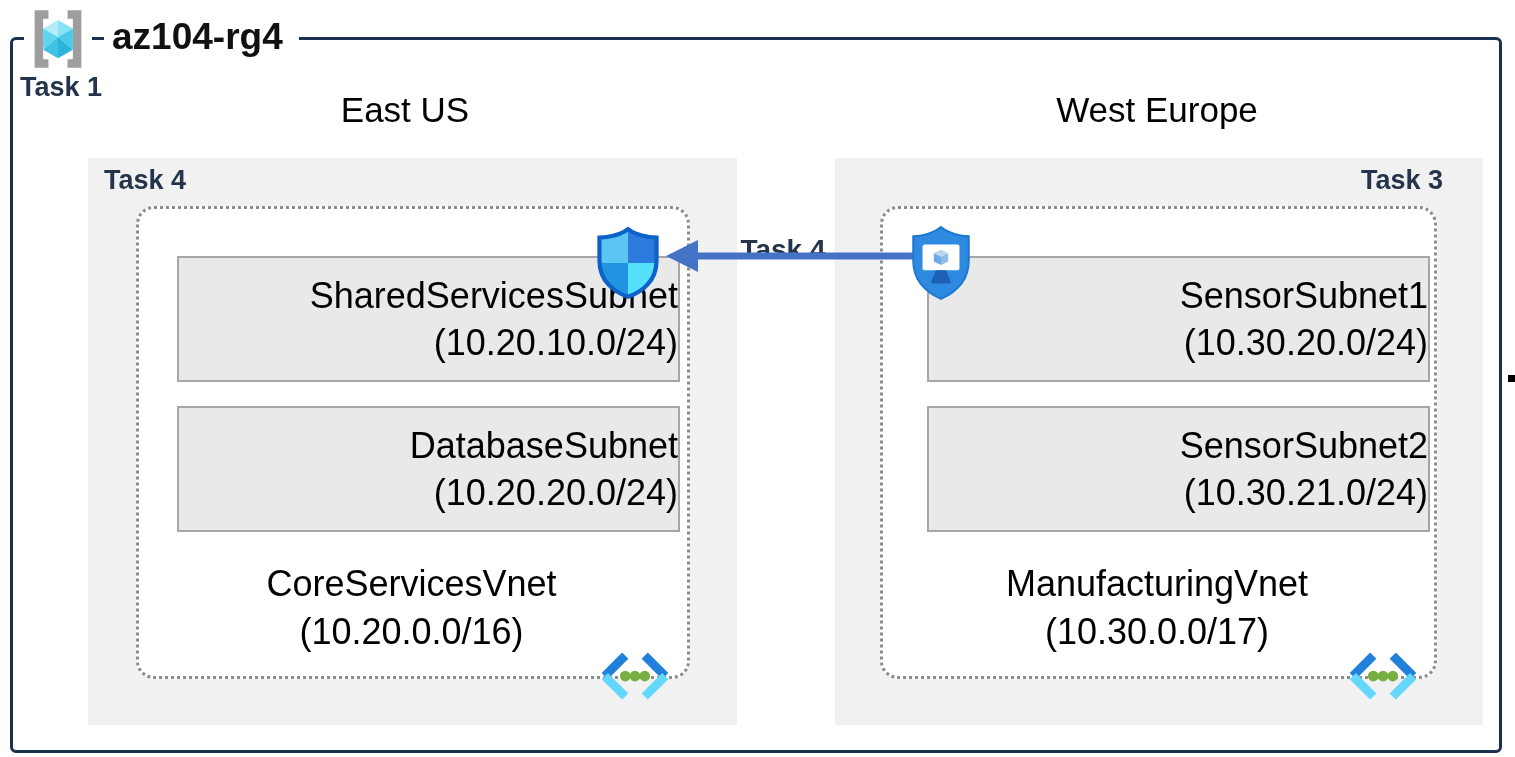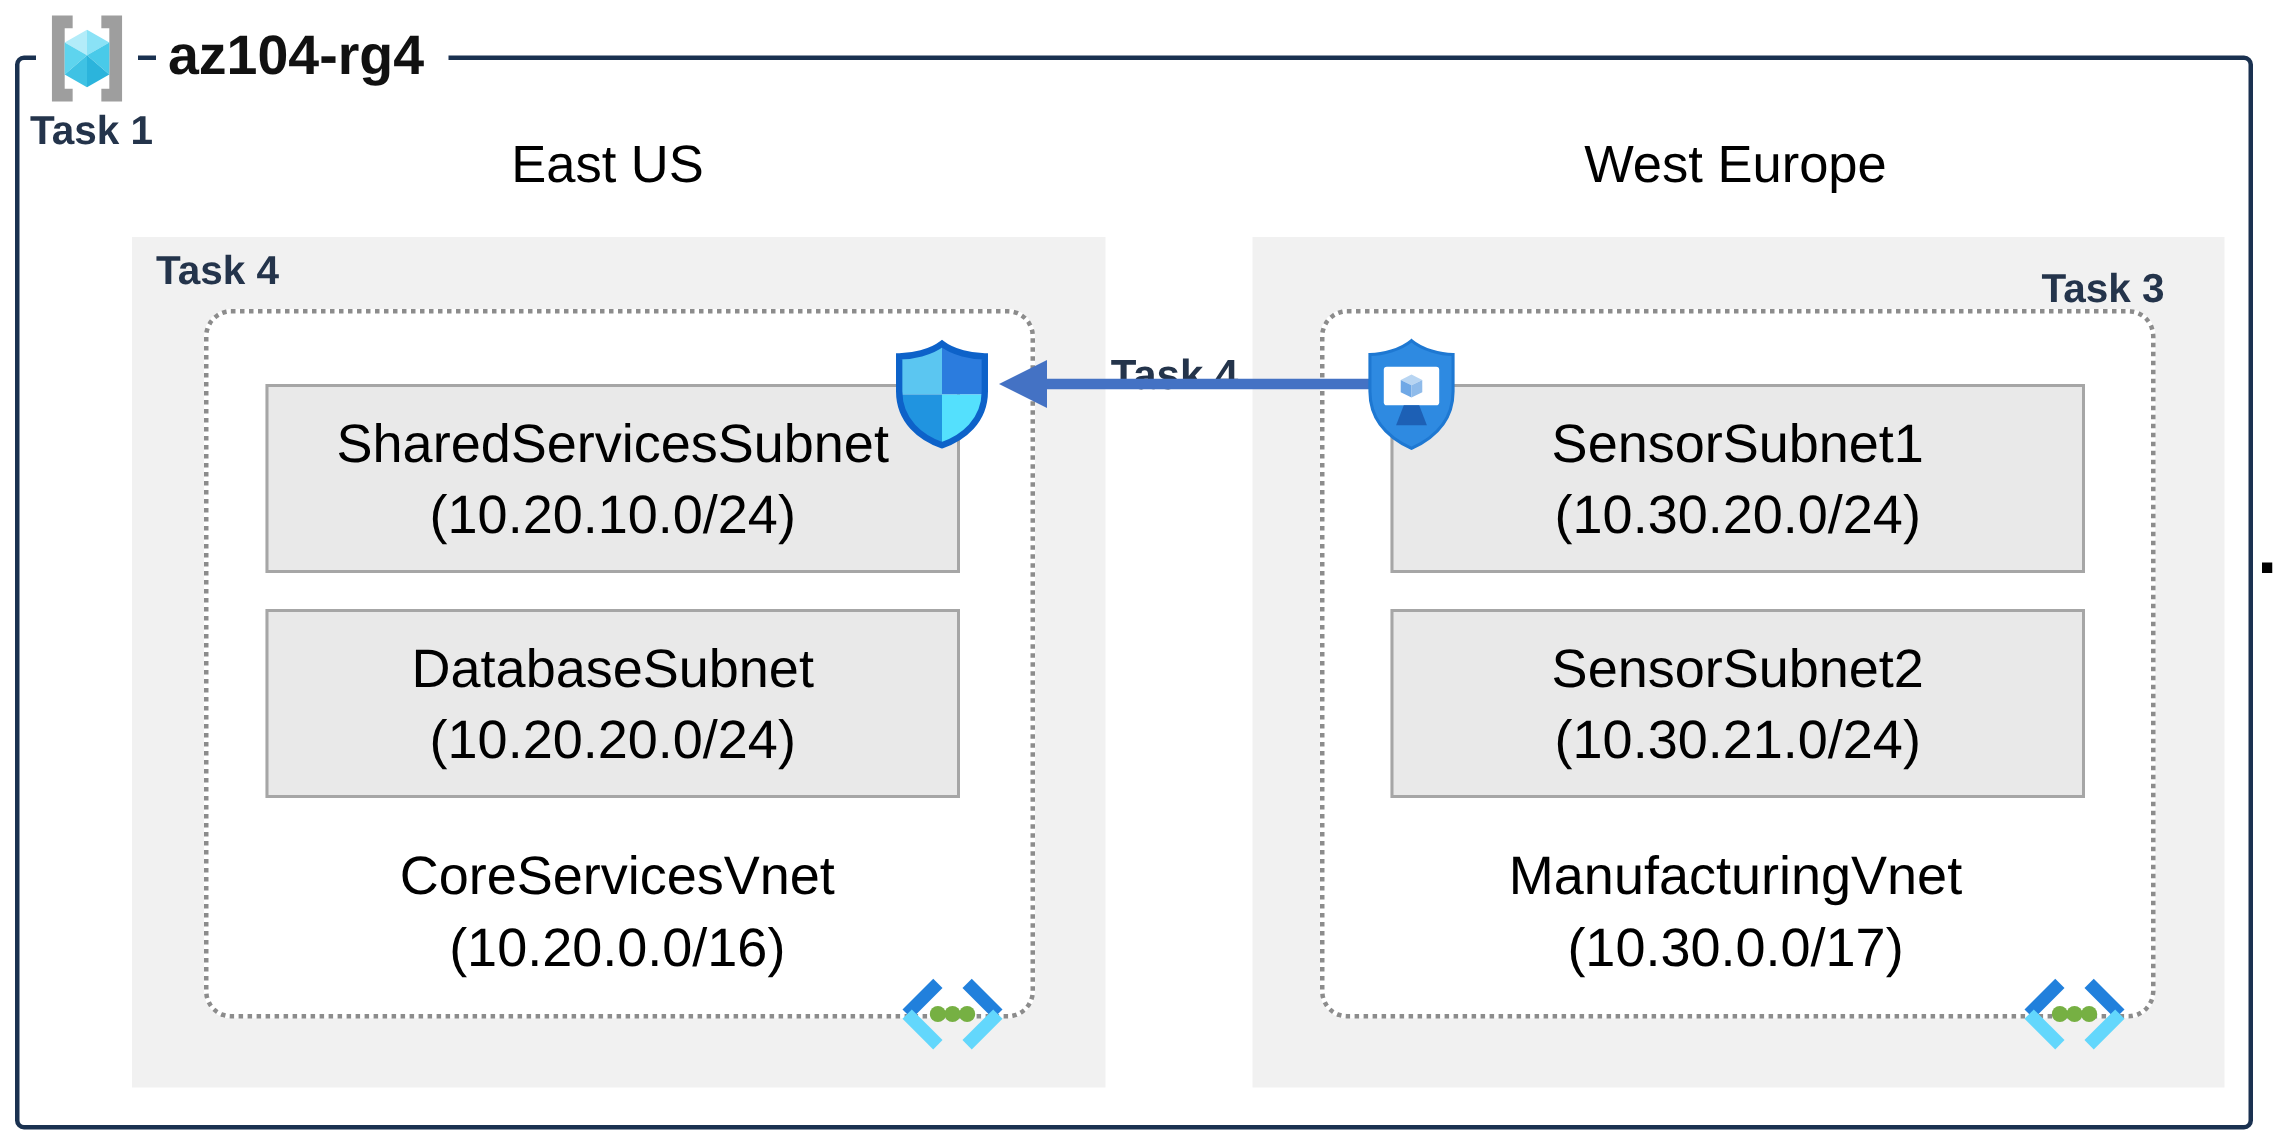--- a/index.html
+++ b/index.html
@@ -26,21 +26,21 @@
   .region-panel{
     position:absolute;top:158px;height:567px;background:#F1F1F1;z-index:1;
   }
   .vnet-box{
     position:absolute;top:206px;height:467px;background:#fff;
     border:3px dotted #8C8C8C;border-radius:18px;z-index:2;
   }
   .subnet{
     position:absolute;width:459px;height:122px;background:#E9E9E9;
     border:2px solid #A6A6A6;z-index:3;display:flex;flex-direction:column;
-    justify-content:center;align-items:center;font-size:36px;line-height:47px;
+    justify-content:center;align-items:flex-end;font-size:36px;line-height:47px;padding-left:40px;
   }
   .vnet-label{
     position:absolute;top:560px;z-index:3;text-align:center;
     font-size:36px;line-height:48px;
   }
   .icon{position:absolute;z-index:5;}
   .arrow-svg{position:absolute;left:662px;top:232px;z-index:4;}
   .task4{left:728px;top:210px;width:110px;text-align:center;font-size:28px;margin-top:24px;}
   .stray-dash{position:absolute;left:1508px;top:375px;width:8px;height:7px;background:#000;z-index:2;}
 </style>
@@ -82,21 +82,21 @@
     <div>DatabaseSubnet</div>
     <div>(10.20.20.0/24)</div>
   </div>
 
   <div class="vnet-label" style="left:136px;width:551px;">
     <div>CoreServicesVnet</div>
     <div>(10.20.0.0/16)</div>
   </div>
 
   <div class="region-panel" style="left:835px;width:648px;"></div>
-  <div class="task-label" style="left:1340px;top:165px;width:103px;text-align:right;margin-top:12px;">Task 3</div>
+  <div class="task-label" style="left:1340px;top:165px;width:103px;text-align:right;">Task 3</div>
   <div class="vnet-box" style="left:880px;width:551px;"></div>
 
   <div class="subnet" style="left:927px;top:256px;">
     <div>SensorSubnet1</div>
     <div>(10.30.20.0/24)</div>
   </div>
   <div class="subnet" style="left:927px;top:406px;">
     <div>SensorSubnet2</div>
     <div>(10.30.21.0/24)</div>
   </div>

